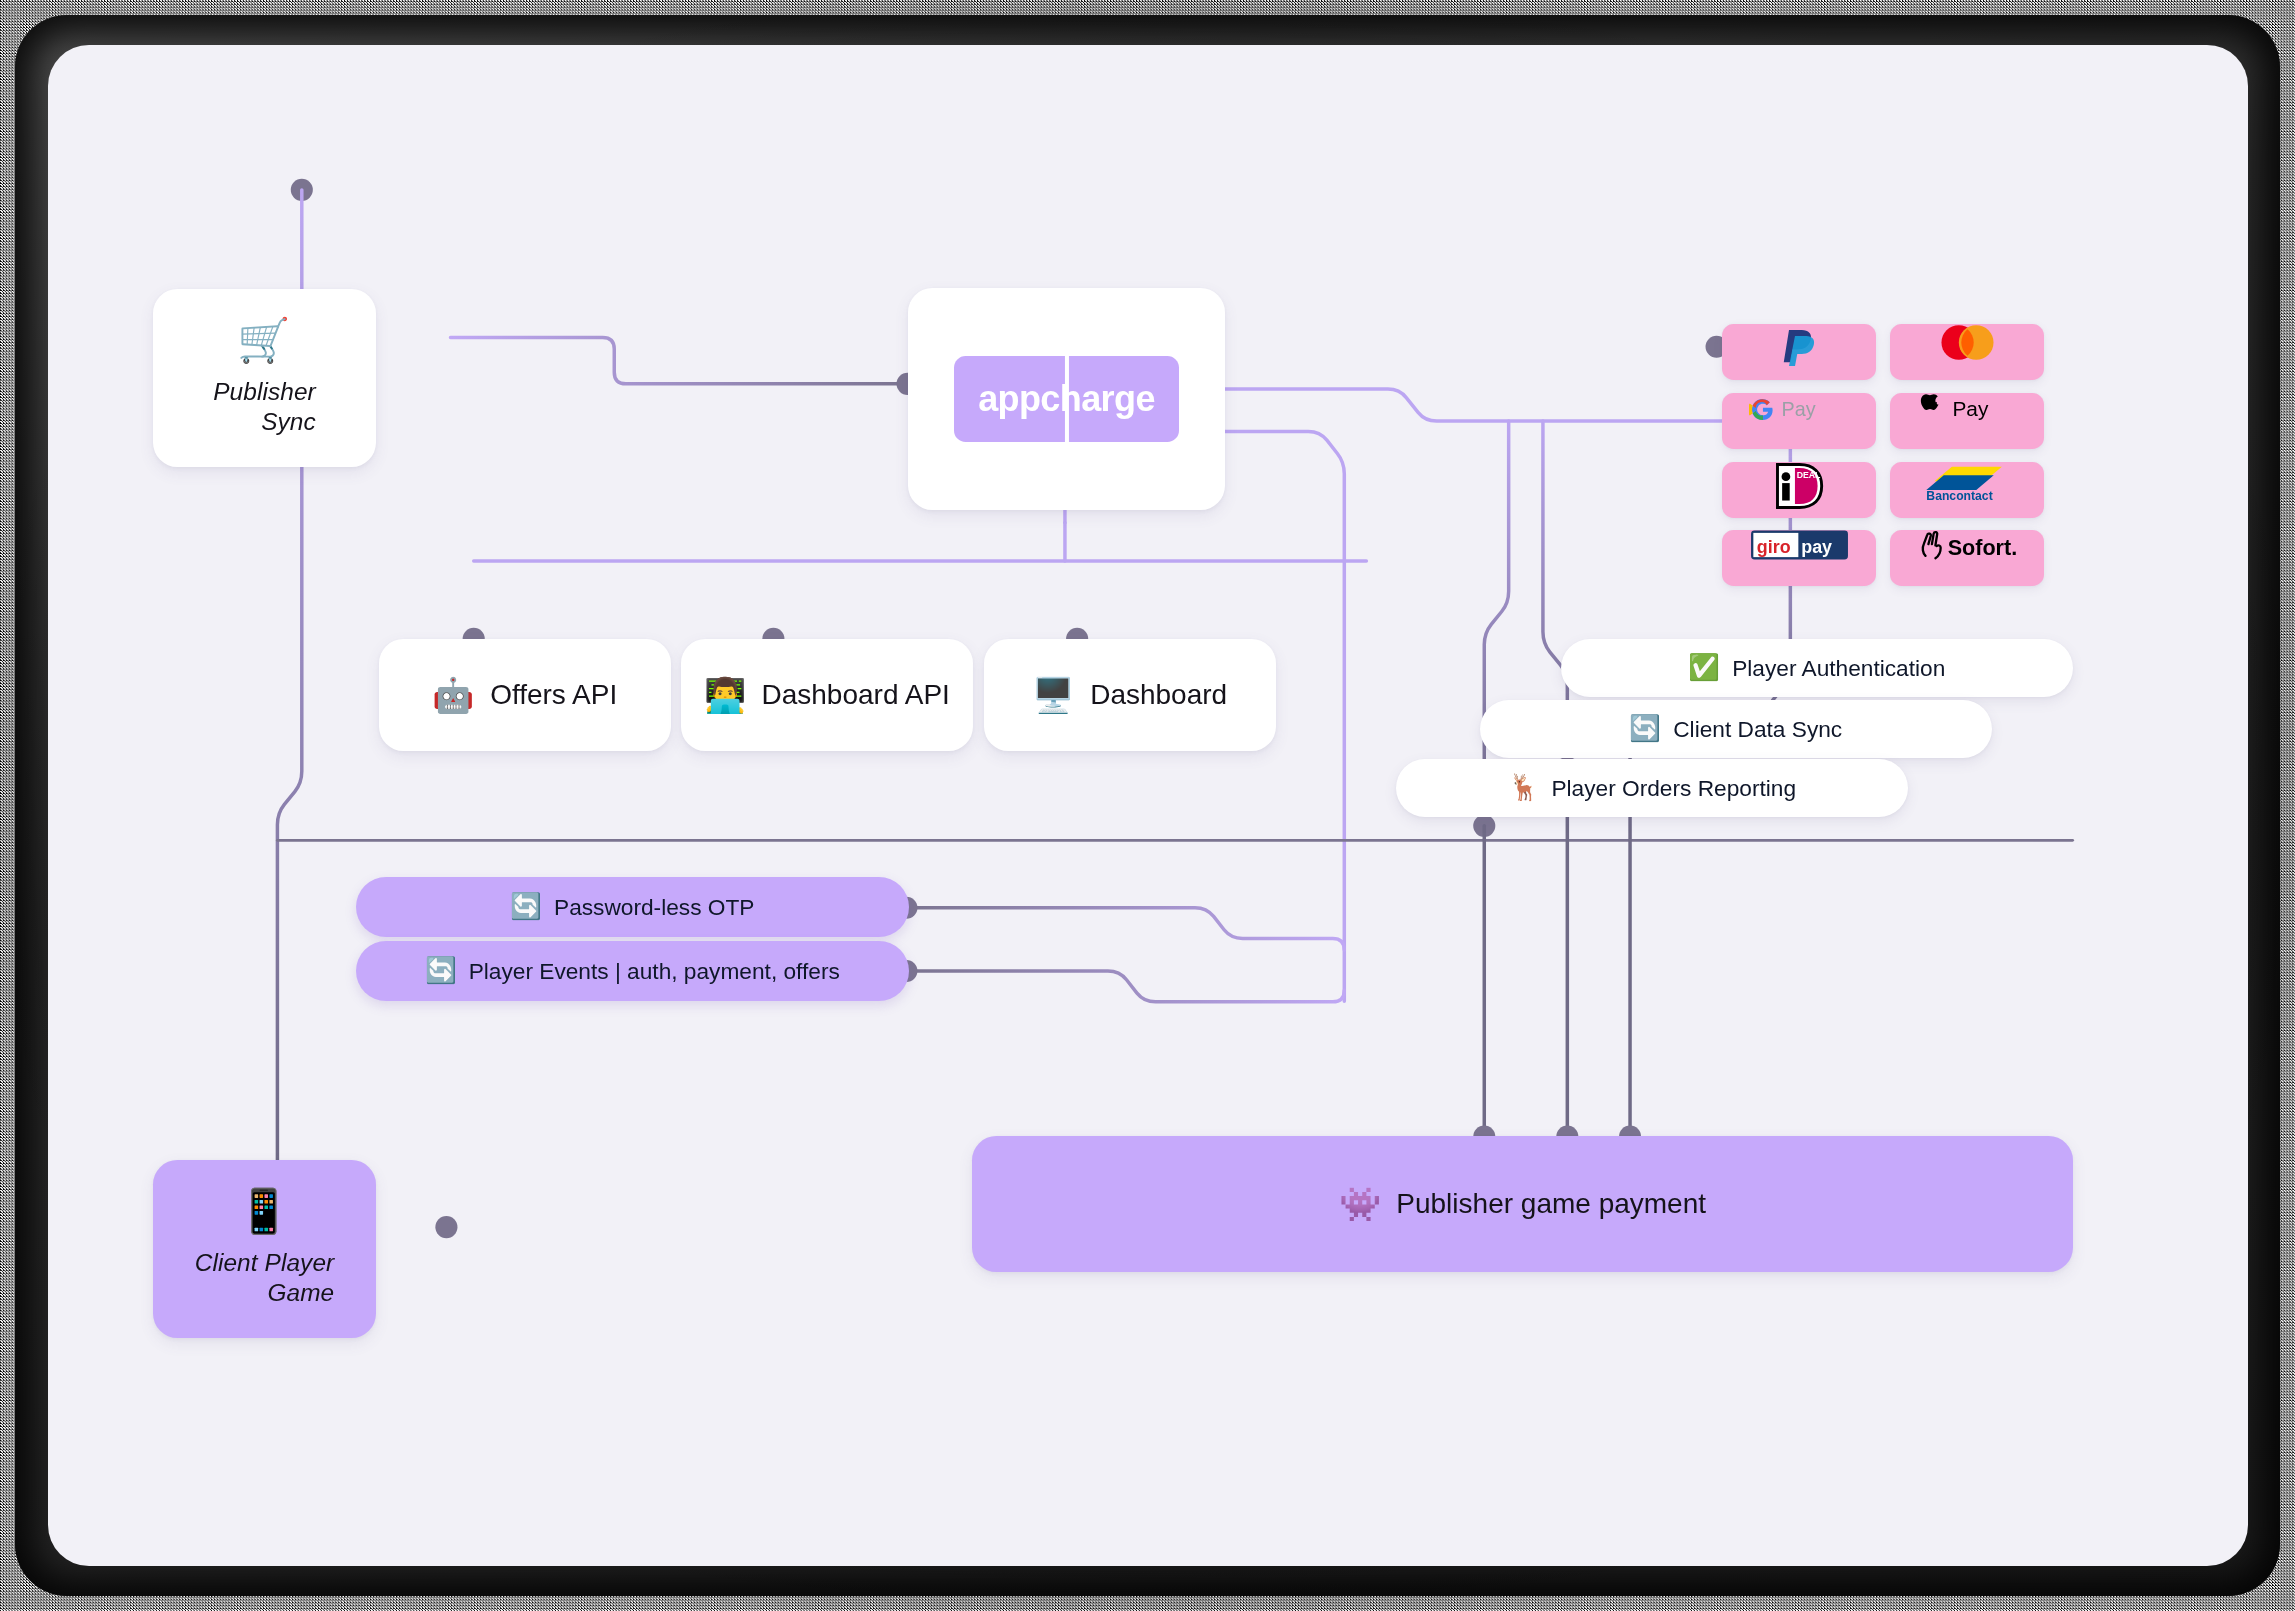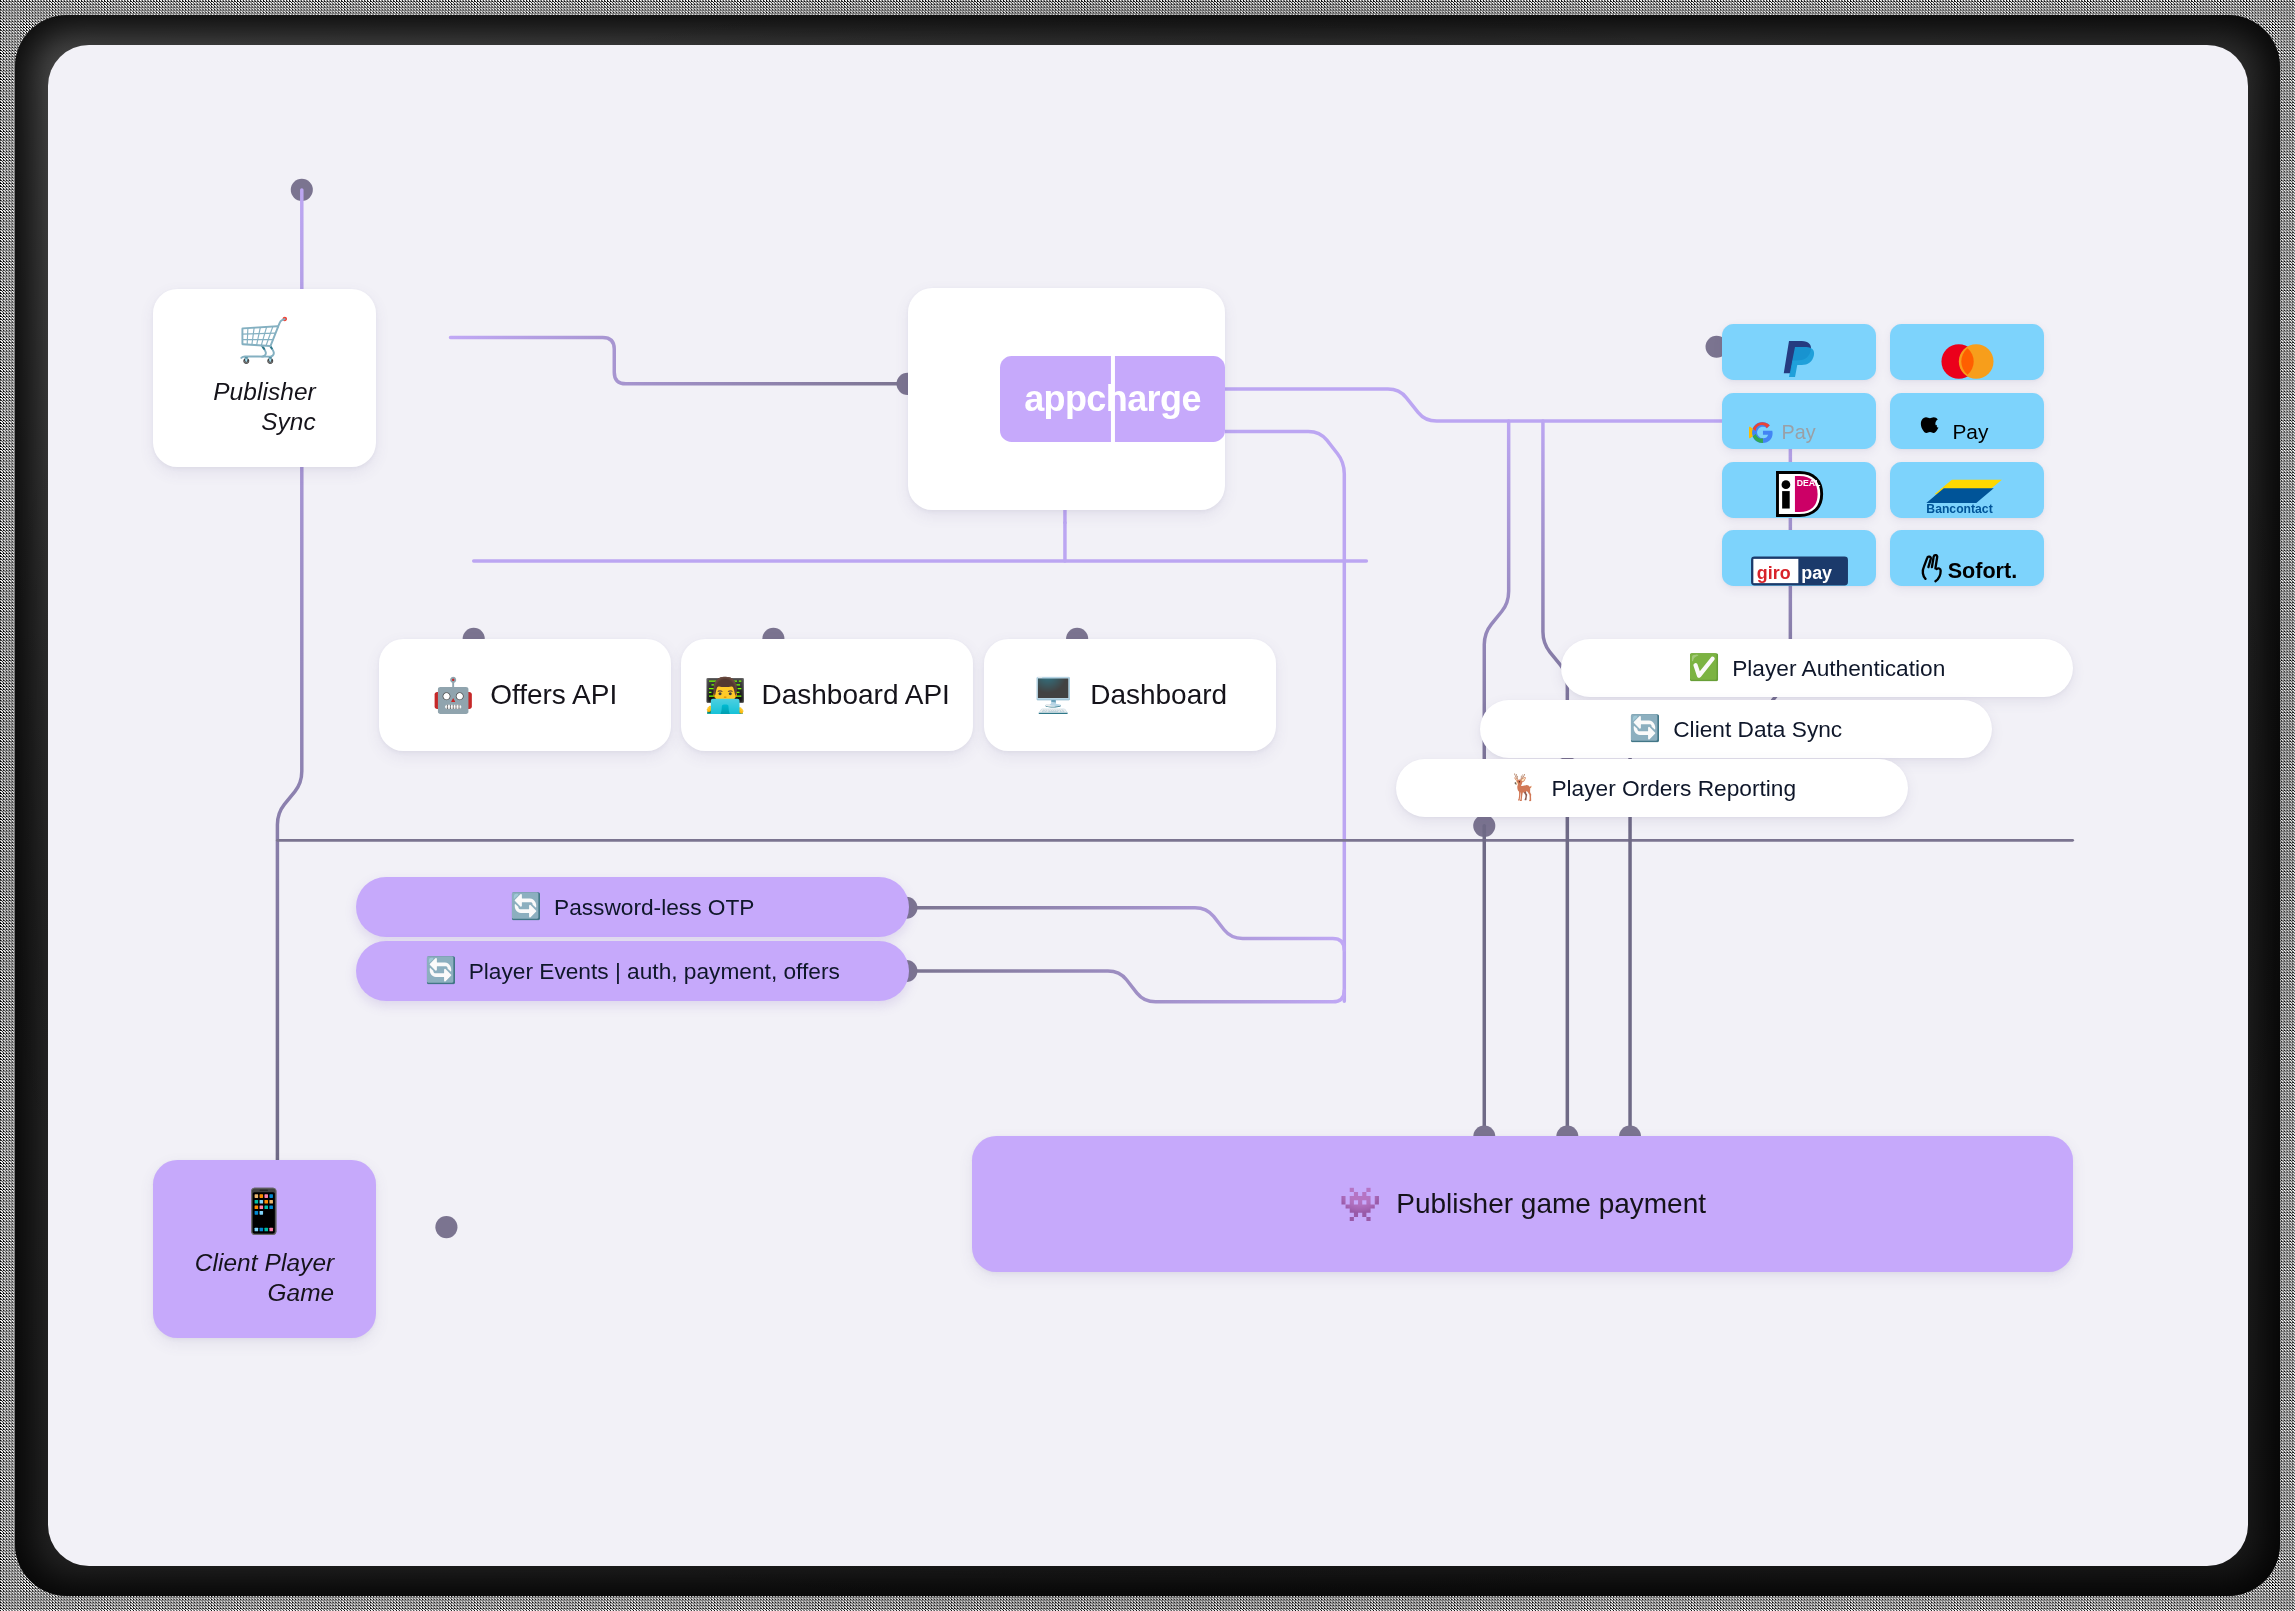--- a/index.html
+++ b/index.html
@@ -101,22 +101,22 @@
     background:#ffffff; transform:translateX(-50%); z-index:1;
   }
 
   
   #payments {
     position:absolute; left:1674px; top:279px;
     display:grid; grid-template-columns:repeat(2,154px);
     gap:12.8px 14px;
   }
   .paytile {
-    width:154px; height:56px; background:#7dd3fc; border-radius:11.6px;
-    display:flex; align-items:flex-end; justify-content:center;
+    width:154px; height:56px; background:#f9a8d4; border-radius:11.6px;
+    display:flex; align-items:flex-start; justify-content:center;
     box-shadow:0 3.5px 9.3px rgba(86,78,130,.08), 0 0.6px 2.3px rgba(86,78,130,.05);
     text-decoration:underline;
   }
   .paytile svg { display:block; }
 </style>
 </head>
 <body>
 
 <div id="frame">
   <div id="bezel-shade"></div>
@@ -193,21 +193,21 @@
   </svg>
 
   <div class="node tall" style="left:105px; top:244px; width:223px; height:178px;">
     <span class="emoji">🛒</span>
     <span class="label">
       <span>Publisher</span><br>
       <span>Sync</span>
     </span>
   </div>
 
-  <div class="node" style="left:860px; top:243px; width:317px; height:222px;justify-content:flex-end;">
+  <div class="node" style="left:860px; top:243px; width:317px; height:222px;">
     <div id="appcharge-logo">
       <div class="divider"></div>
       <span class="wordmark">appcharge</span>
     </div>
   </div>
 
   <div class="node row" style="left:331px; top:594px; width:292px; height:112px;">
     <span class="emoji">🤖</span>
     <span class="label">Offers API</span>
   </div>

